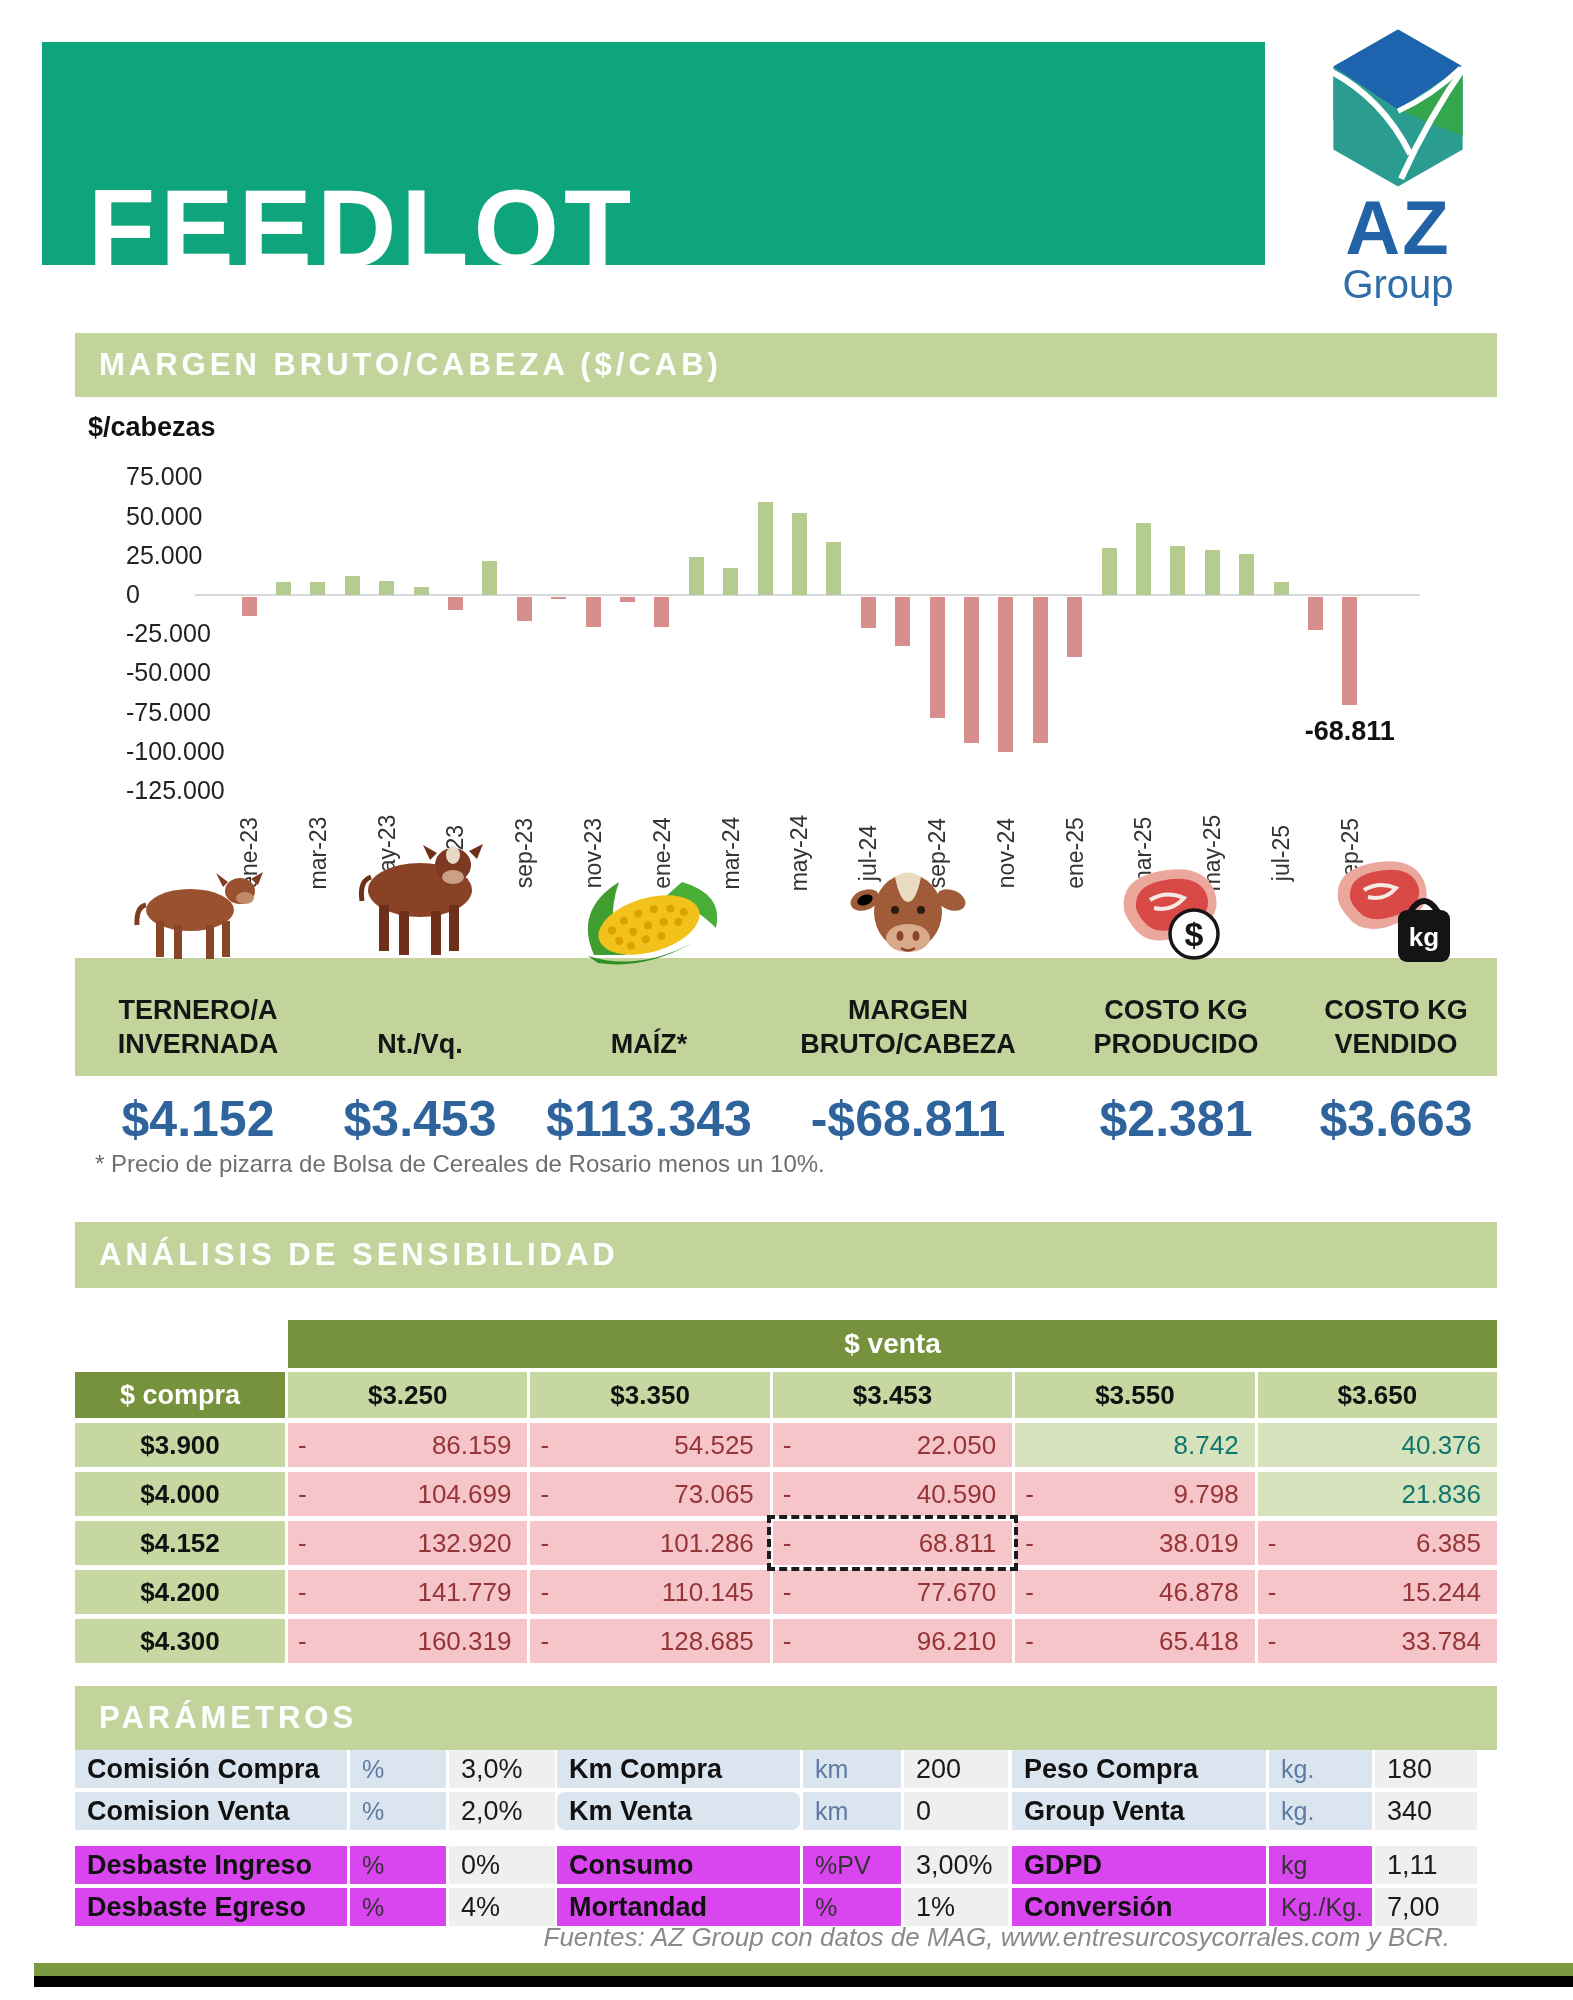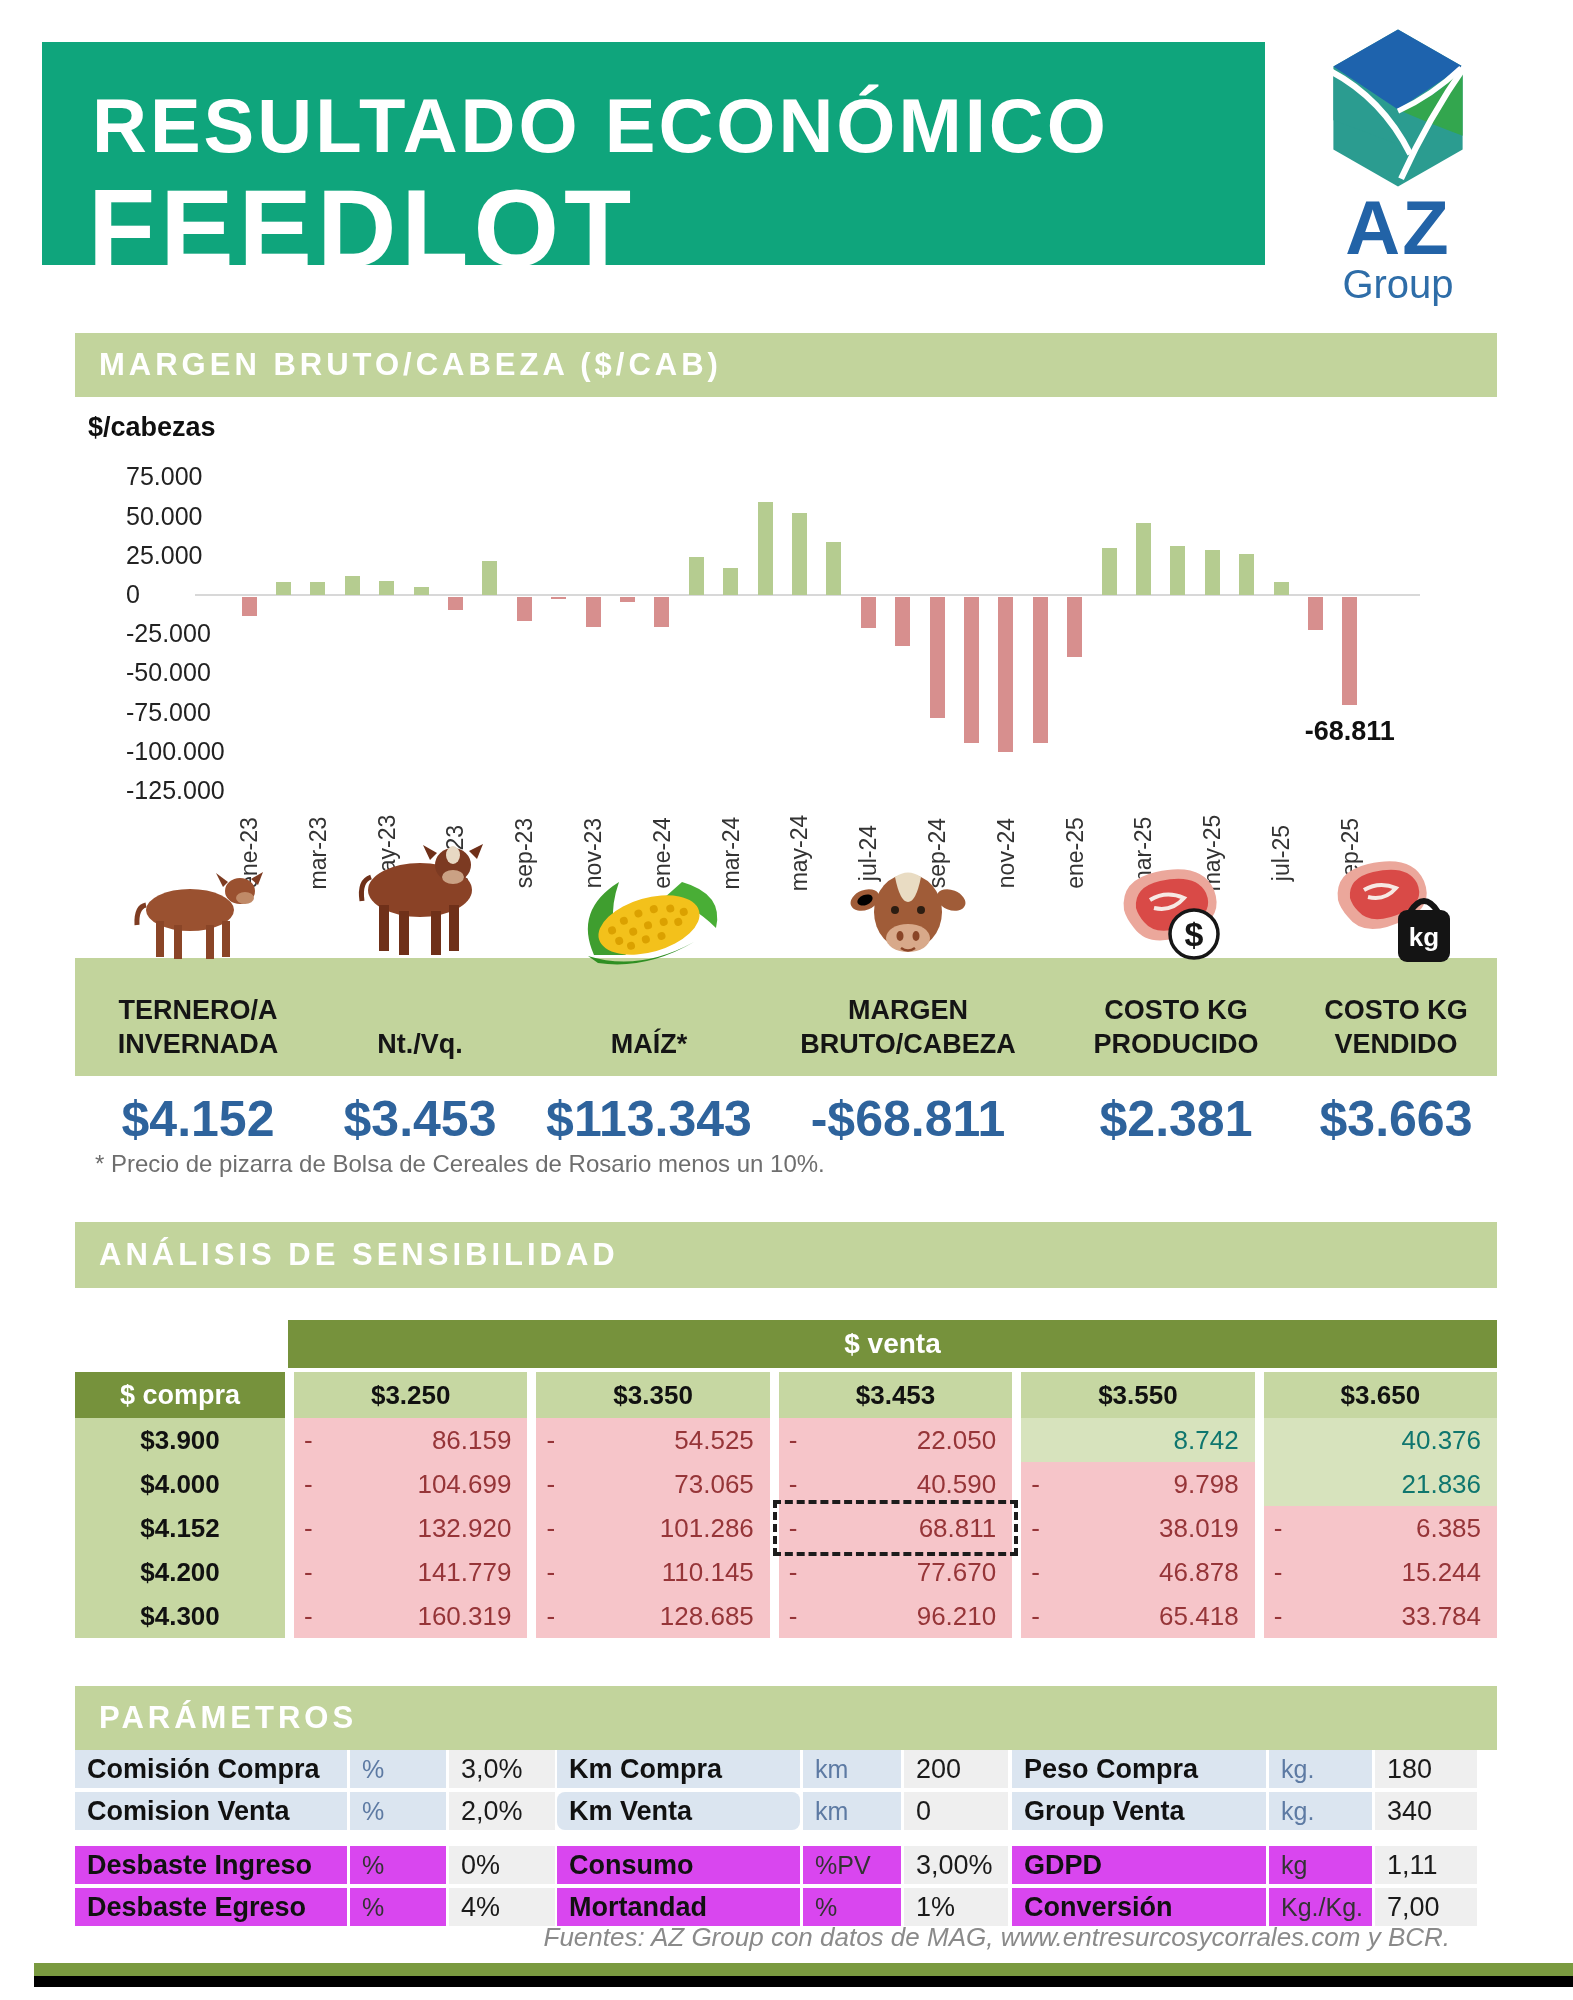--- a/index.html
+++ b/index.html
@@ -35,21 +35,21 @@
          justify-content:flex-end; align-items:center; padding-bottom:2px; }
   .kpi-label { font-weight:bold; font-size:27px; line-height:1.28; text-align:center; white-space:pre-line; color:#151515; }
   .kpi-icon { position:absolute; transform:translateX(-50%); }
   .kpi-value { position:absolute; top:1090px; transform:translateX(-50%); font-weight:bold; font-size:50px; color:#2e639c; white-space:nowrap; }
   .footnote { position:absolute; left:95px; top:1150px; font-size:24px; color:#6e6e6e; }
 
   
   .sens { position:absolute; left:75px; top:1320px; width:1422px; }
   .venta { margin-left:213px; height:48px; background:#76923c; color:#fff; font-weight:bold; font-size:28px;
            display:flex; align-items:center; justify-content:center; margin-bottom:4px; }
-  .srow { display:flex; gap:9px; }
+  .srow { display:flex; gap:3px; margin-bottom:5px; }
   .shead-left { flex:0 0 210px; background:#76923c; color:#fff; font-weight:bold; font-size:27px;
                 display:flex; align-items:center; justify-content:center; height:46px; }
   .shead { flex:1; background:#c6d7a2; color:#111; font-weight:bold; font-size:26px;
            display:flex; align-items:center; justify-content:center; height:46px; }
   .slabel { flex:0 0 210px; background:#c6d7a2; color:#111; font-weight:bold; font-size:26px;
             display:flex; align-items:center; justify-content:center; height:44px; }
   .scell { flex:1; position:relative; height:44px; font-size:26px; display:flex; align-items:center;
            justify-content:flex-end; padding-right:16px; }
   .scell.loss { background:#f6c5c9; color:#963538; }
   .scell.gain { background:#d7e3bd; color:#0f766e; }
@@ -70,21 +70,20 @@
   .source { position:absolute; right:123px; top:1922px; font-style:italic; font-size:26px; color:#8a8a8a; }
   .bar-olive { position:absolute; left:34px; top:1963px; width:1539px; height:13px; background:#7a9a40; }
   .bar-black { position:absolute; left:34px; top:1976px; width:1539px; height:11px; background:#000; }
 </style>
 </head>
 <body>
 
 <div class="page">
 
   <div class="hero-box">
-    <div class="hero-t1">RESULTADO ECONÓMICO</div>
     <div class="hero-t2">FEEDLOT</div>
   </div>
   <div class="logo">
     <svg width="158" height="160" viewBox="0 0 100 104">
       <polygon points="50,1 92,25 92,79 50,103 8,79 8,25" fill="#2b9c90"></polygon>
       <polygon points="50,1 92,25 50,53 8,25" fill="#1e63ad"></polygon>
       <path d="M50,53 Q75,47 92,25 L92,70 Q70,62 50,53 Z" fill="#33a64e"></path>
       <path d="M8,30 Q35,44 56,78 Q30,68 8,60 Z" fill="#2b9c90"></path>
       <path d="M6,28 Q40,46 58,82" stroke="#ffffff" stroke-width="4" fill="none"></path>
       <path d="M94,24 Q70,58 52,98" stroke="#ffffff" stroke-width="4" fill="none"></path>

